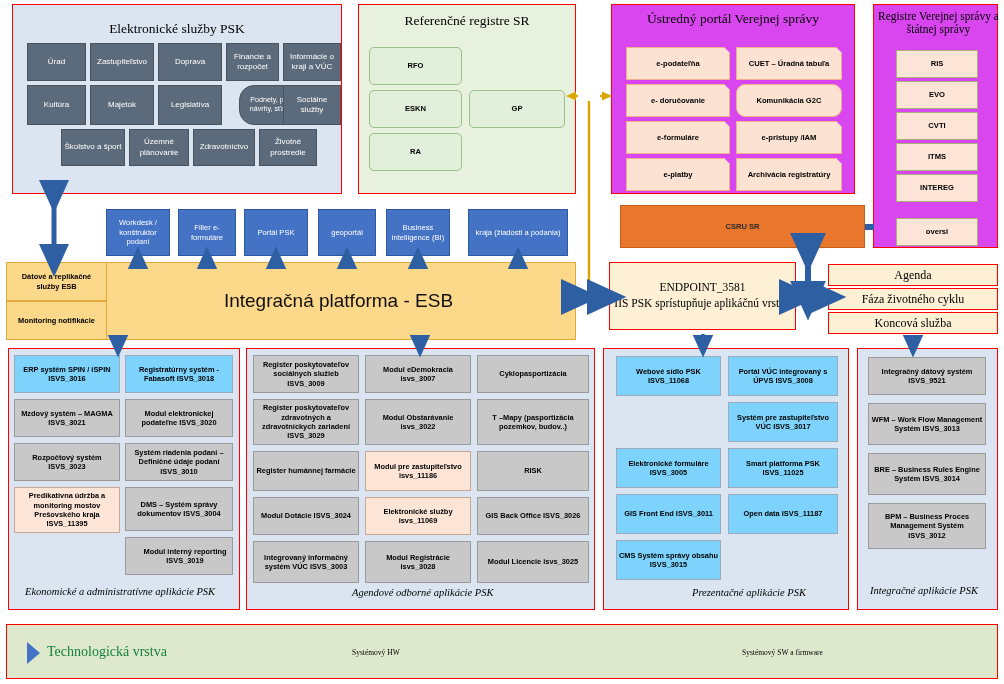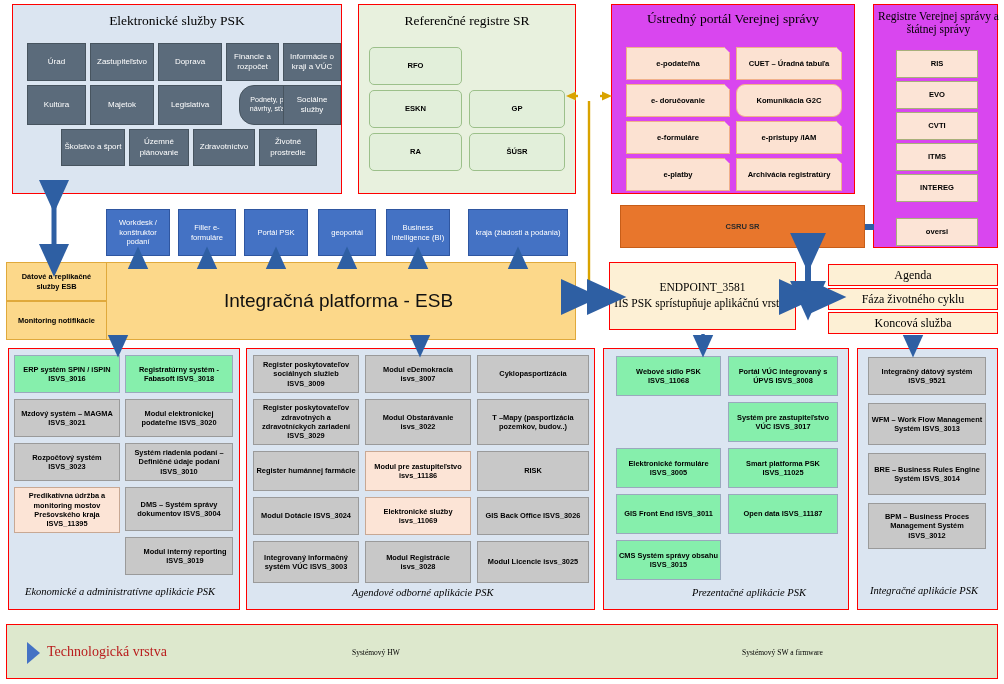--- a/index.html
+++ b/index.html
@@ -26,21 +26,21 @@
     padding:1px 2px;box-sizing:border-box;
   }
   .tile-gray-dark{background:#5b6b7b;color:#ffffff;border:0.5px solid #47545f;font-weight:normal;font-size:8px;}
   .tile-green{background:#e2efda;border:1px solid #9cc08a;border-radius:5px;font-size:7.6px;}
   .tile-peach-notch{
     background:#fce2d2;border:1px solid #f0b08a;font-size:7.6px;
     clip-path:polygon(0 0,calc(100% - 6px) 0,100% 6px,100% 100%,0 100%);
   }
   .tile-reg{background:#fce4d6;border:1px solid #a8b07a;font-size:7.6px;}
   .tile-gray{background:#c8c8c8;border:1px solid #9a9a9a;}
-  .tile-lblue{background:#86efac;border:1px solid #9aa9bd;}
+  .tile-lblue{background:#7dd3fc;border:1px solid #9aa9bd;}
   .tile-cream{background:#fce4d6;border:1px solid #c8a894;}
   .tile-blue-btn{background:#4472c4;color:#fff;font-weight:normal;font-size:7.6px;border:0.8px solid #2f56a0;}
 
   .panel-cap{
     position:absolute;font-family:"Liberation Serif",serif;font-style:italic;
     font-size:10.5px;color:#000;
   }
 
   
   .esb-main{background:#fcd88a;border:1px solid #e0a93b;}
@@ -49,34 +49,34 @@
 
   .csru{background:#e8762c;border:1px solid #c75d18;display:flex;align-items:center;justify-content:center;color:#2b2b2b;font-size:7.6px;font-weight:bold;}
 
   .endpoint{background:#fdf0d5;border:1.5px solid #ff0000;display:flex;align-items:center;justify-content:center;text-align:center;
             font-family:"Liberation Serif",serif;font-size:11.5px;line-height:1.35;color:#000;}
 
   .rbox{background:#fdf0d5;border:1.5px solid #ff0000;display:flex;align-items:center;justify-content:center;
         font-family:"Liberation Serif",serif;font-size:12px;color:#000;}
 
   .techbar{background:#dde8cd;border:1.5px solid #ff0000;}
-  .tech-label{font-family:"Liberation Serif",serif;font-size:14px;color:#b91c1c;}
+  .tech-label{font-family:"Liberation Serif",serif;font-size:14px;color:#15803d;}
   .tech-sub{font-family:"Liberation Serif",serif;font-size:7.5px;color:#000;}
 
   .tri-blue{width:0;height:0;border-left:13px solid #4472c4;border-top:11px solid transparent;border-bottom:11px solid transparent;}
 
   svg.arrows{position:absolute;left:0;top:0;width:1004px;height:684px;pointer-events:none;}
 </style>
 </head>
 <body>
 
 <div id="canvas">
 
   <div class="abs group grp-blue" style="left:12px;top:4px;width:330px;height:190px;">
-    <div class="grp-title" style="margin-top:8px;">Elektronické služby PSK</div>
+    <div class="grp-title" style="margin-top:16px;">Elektronické služby PSK</div>
 
     <div class="abs tile tile-gray-dark" style="left:14px;top:38px;width:59px;height:38px;">Úrad</div>
     <div class="abs tile tile-gray-dark" style="left:77px;top:38px;width:64px;height:38px;">Zastupiteľstvo</div>
     <div class="abs tile tile-gray-dark" style="left:145px;top:38px;width:64px;height:38px;">Doprava</div>
     <div class="abs tile tile-gray-dark" style="left:213px;top:38px;width:53px;height:38px;">Financie a rozpočet</div>
     <div class="abs tile tile-gray-dark" style="left:270px;top:38px;width:58px;height:38px;">Informácie o kraji a VÚC</div>
 
     <div class="abs tile tile-gray-dark" style="left:14px;top:80px;width:59px;height:40px;">Kultúra</div>
     <div class="abs tile tile-gray-dark" style="left:77px;top:80px;width:64px;height:40px;">Majetok</div>
     <div class="abs tile tile-gray-dark" style="left:145px;top:80px;width:64px;height:40px;">Legislatíva</div>
@@ -88,21 +88,20 @@
     <div class="abs tile tile-gray-dark" style="left:180px;top:124px;width:62px;height:37px;">Zdravotníctvo</div>
     <div class="abs tile tile-gray-dark" style="left:246px;top:124px;width:58px;height:37px;">Životné prostredie</div>
   </div>
 
   <div class="abs group grp-green" style="left:358px;top:4px;width:218px;height:190px;">
     <div class="grp-title" style="margin-top:8px;">Referenčné registre SR</div>
     <div class="abs tile tile-green" style="left:10px;top:42px;width:93px;height:38px;">RFO</div>
     <div class="abs tile tile-green" style="left:10px;top:85px;width:93px;height:38px;">ESKN</div>
     <div class="abs tile tile-green" style="left:110px;top:85px;width:96px;height:38px;">GP</div>
     <div class="abs tile tile-green" style="left:10px;top:128px;width:93px;height:38px;">RA</div>
-    <div class="abs tile tile-green" style="left:110px;top:128px;width:96px;height:38px;">ŠÚSR</div>
   </div>
 
   <div class="abs group grp-peach" style="left:611px;top:4px;width:244px;height:190px;">
     <div class="grp-title" style="margin-top:6px;">Ústredný portál Verejnej správy</div>
     <div class="abs tile tile-peach-notch" style="left:14px;top:42px;width:104px;height:33px;">e-podateľňa</div>
     <div class="abs tile tile-peach-notch" style="left:124px;top:42px;width:106px;height:33px;">CUET – Úradná tabuľa</div>
     <div class="abs tile tile-peach-notch" style="left:14px;top:79px;width:104px;height:33px;">e- doručovanie</div>
     <div class="abs tile tile-peach-notch" style="left:124px;top:79px;width:106px;height:33px;border-radius:9px;">Komunikácia G2C</div>
     <div class="abs tile tile-peach-notch" style="left:14px;top:116px;width:104px;height:33px;">e-formuláre</div>
     <div class="abs tile tile-peach-notch" style="left:124px;top:116px;width:106px;height:33px;">e-pristupy /IAM</div>

